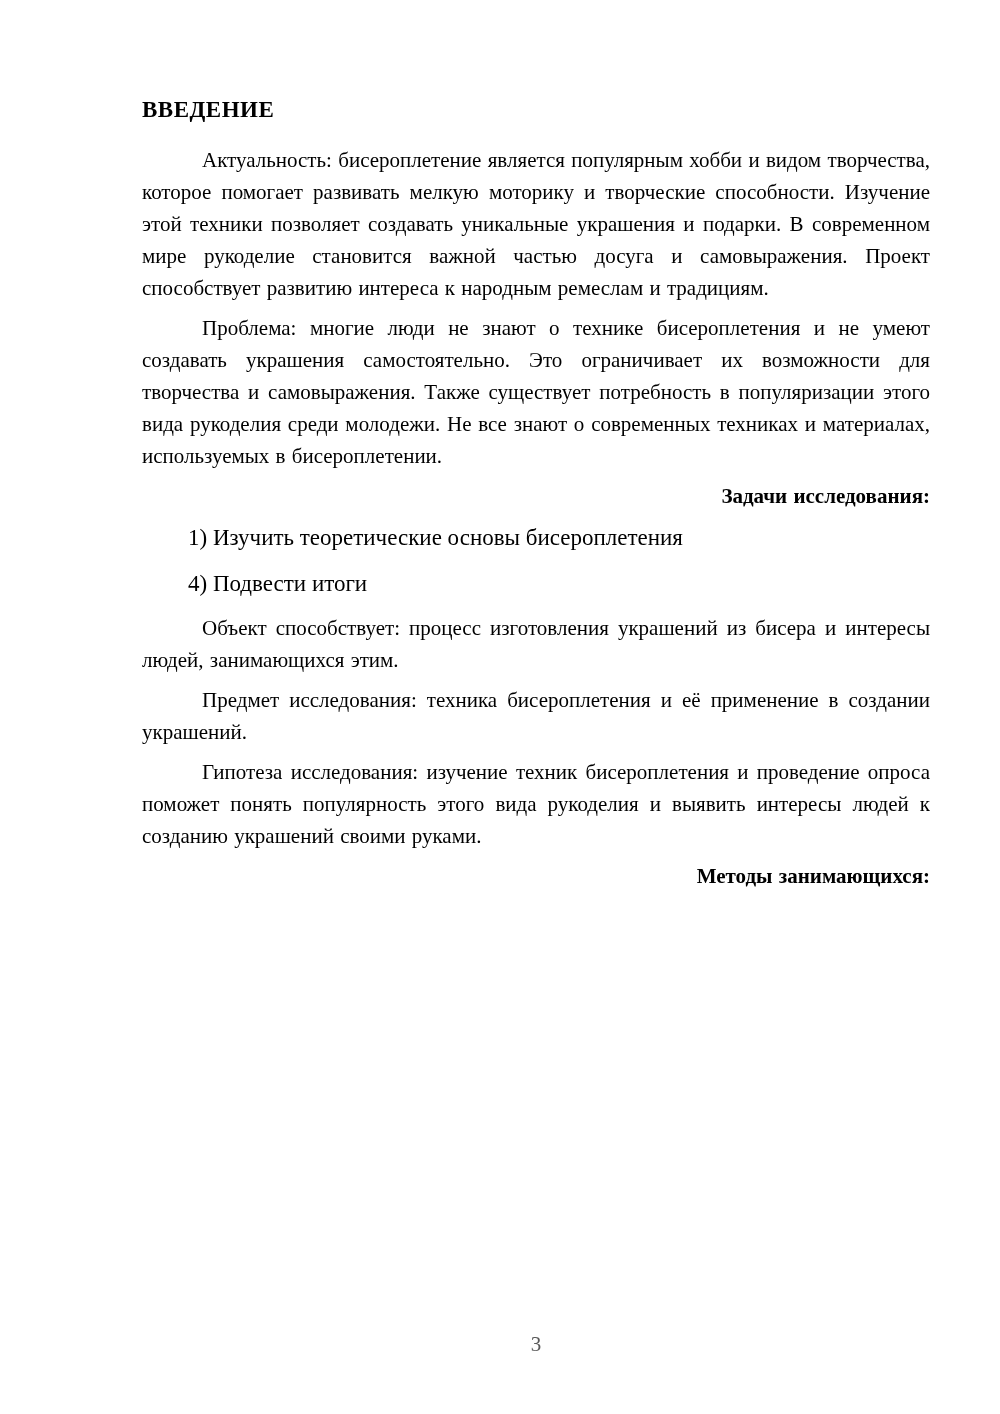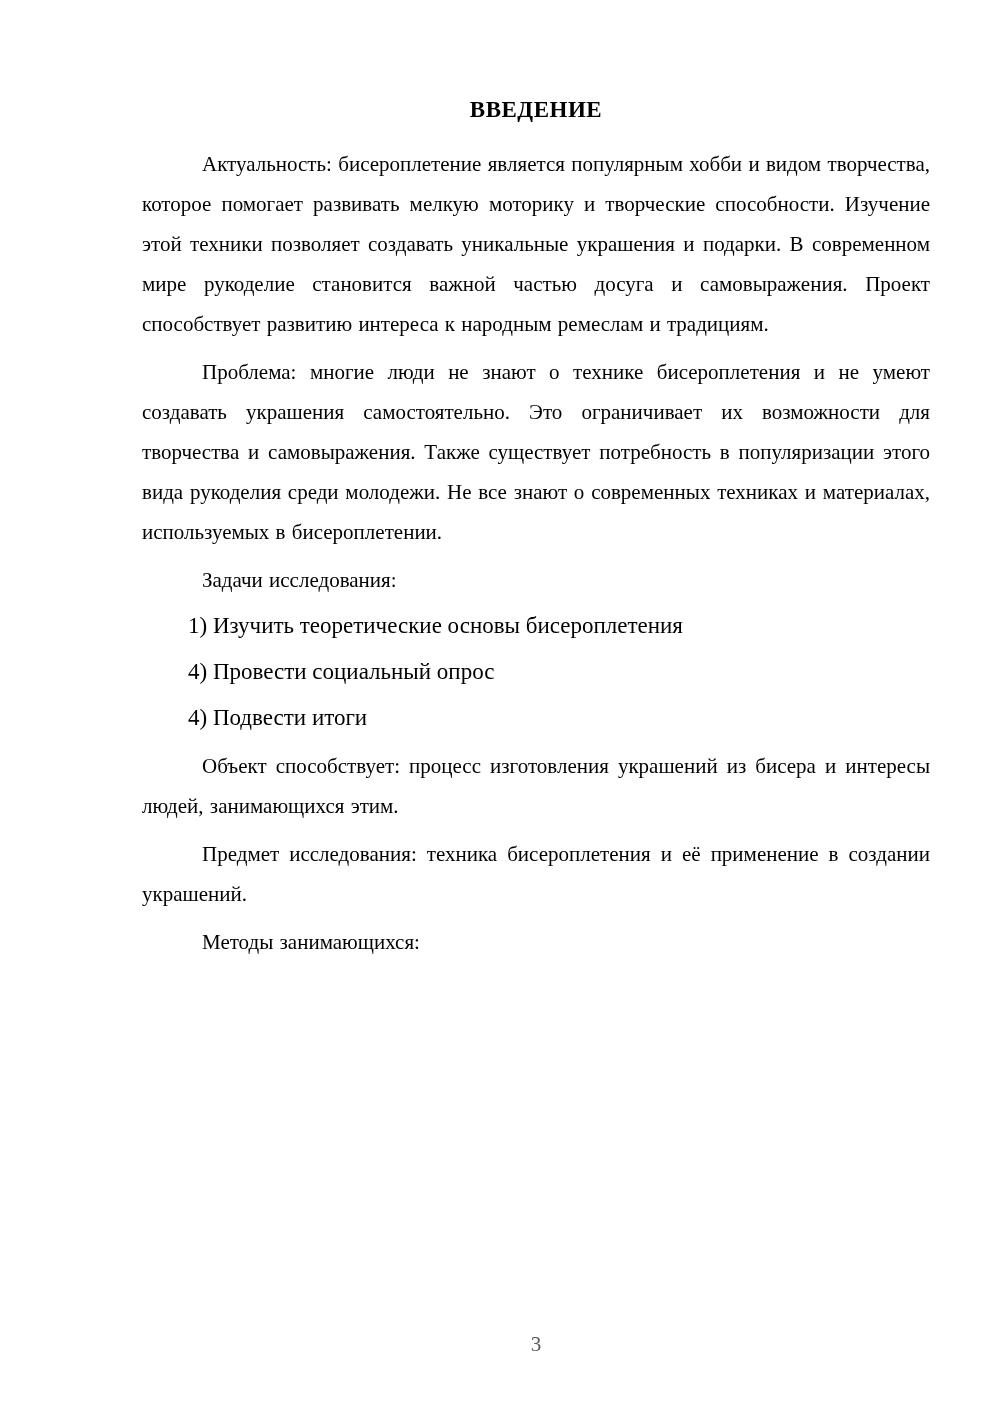--- a/index.html
+++ b/index.html
@@ -19,34 +19,34 @@
   .content {
     position: absolute;
     top: 96px;
     left: 142px;
     width: 788px;
   }
   .doc-title {
     margin: 0 0 20px 0;
     font-size: 23px;
     font-weight: bold;
-    text-align: center;
     line-height: 28px;
     letter-spacing: 0.5px;
   }
   .para {
     margin: 0 0 8px 0;
     font-size: 21px;
-    line-height: 40px;
+    line-height: 32px;
     text-align: justify;
     text-indent: 60px;
     word-spacing: 1px;
   }
   .para.no-justify {
-    text-align: left;
+    text-align: right;
+    font-weight: bold;
   }
   .task-item {
     margin: 0 0 10px 46px;
     font-size: 23px;
     line-height: 36px;
     text-align: left;
   }
   .page-number {
     position: absolute;
     top: 1330px;
@@ -67,26 +67,26 @@
     <h1 class="doc-title">ВВЕДЕНИЕ</h1>
 
     <p class="para">Актуальность: бисероплетение является популярным хобби и видом творчества, которое помогает развивать мелкую моторику и творческие способности. Изучение этой техники позволяет создавать уникальные украшения и подарки. В современном мире рукоделие становится важной частью досуга и самовыражения. Проект способствует развитию интереса к народным ремеслам и традициям.</p>
 
     <p class="para">Проблема: многие люди не знают о технике бисероплетения и не умеют создавать украшения самостоятельно. Это ограничивает их возможности для творчества и самовыражения. Также существует потребность в популяризации этого вида рукоделия среди молодежи. Не все знают о современных техниках и материалах, используемых в бисероплетении.</p>
 
 
     <p class="para no-justify">Задачи исследования:</p>
 
     <div class="task-item">1) Изучить теоретические основы бисероплетения</div>
-    <div class="task-item">4) Провести социальный опрос</div>
     <div class="task-item">4) Подвести итоги</div>
 
     <p class="para">Объект способствует: процесс изготовления украшений из бисера и интересы людей, занимающихся этим.</p>
 
     <p class="para">Предмет исследования: техника бисероплетения и её применение в создании украшений.</p>
 
+    <p class="para">Гипотеза исследования: изучение техник бисероплетения и проведение опроса поможет понять популярность этого вида рукоделия и выявить интересы людей к созданию украшений своими руками.</p>
 
     <p class="para no-justify">Методы занимающихся:</p>
 
   </div>
 
   <div class="page-number">3</div>
 </div>
 
 </body></html>

